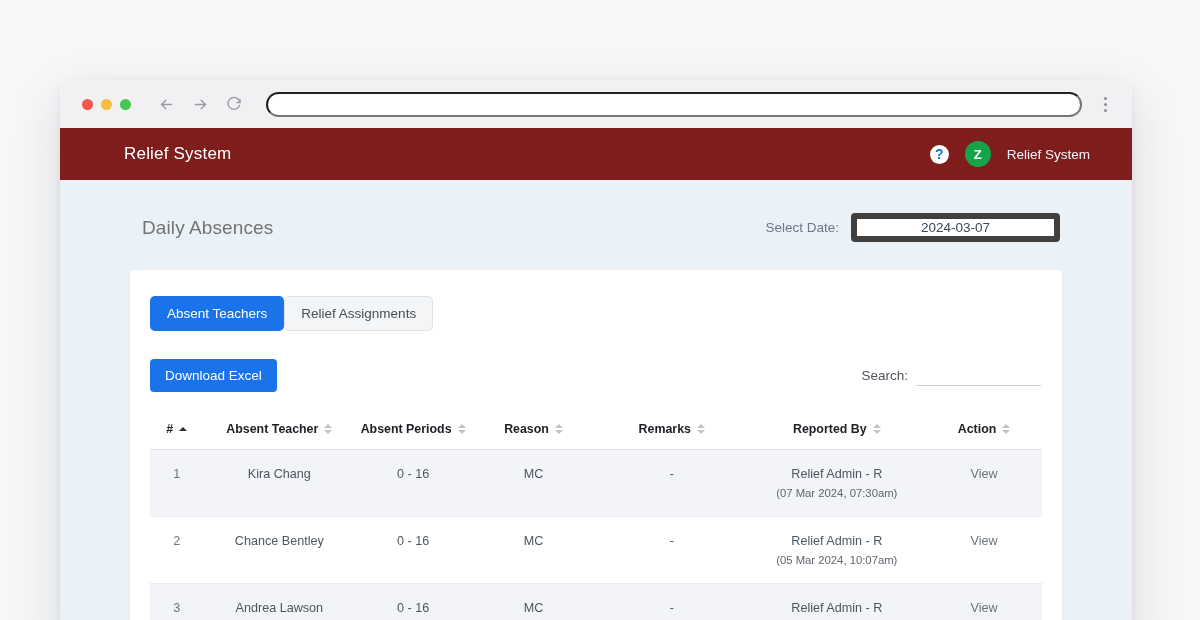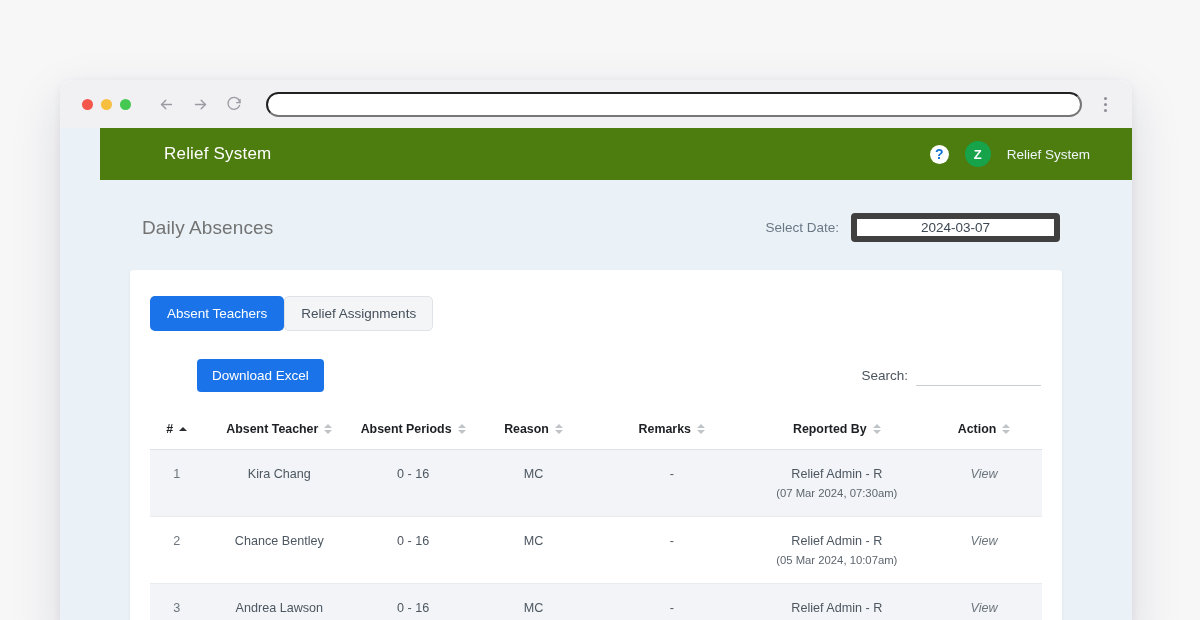--- a/index.html
+++ b/index.html
@@ -45,26 +45,25 @@
     border-radius: 13px;
   }
   .kebab { width: 18px; display: flex; flex-direction: column; align-items: center; gap: 3px; margin-right: 4px; }
   .kebab span { width: 3px; height: 3px; border-radius: 50%; background: #8e8e97; display: block; }
 
   
   .app-viewport { height: 512px; background: #eaf2f7; overflow: hidden; position: relative; }
 
   .app-header {
     height: 52px;
-    background: #4d7c0f;
+    background: #7f1d1d;
     display: flex;
     align-items: center;
     padding: 0 42px 0 64px;
     justify-content: space-between;
-    margin-left: 40px;
   }
   .brand { color: #ffffff; font-size: 17px; letter-spacing: .2px; }
   .header-right { display: flex; align-items: center; gap: 16px; }
   .help-icon {
     width: 19px; height: 19px; border-radius: 50%;
     background: #ffffff; color: #1272d3;
     font-size: 14px; font-weight: bold;
     display: flex; align-items: center; justify-content: center;
     line-height: 1;
   }
@@ -111,21 +110,20 @@
     padding: 9px 16px; cursor: pointer;
     font-family: "Liberation Sans", sans-serif;
     border: 1px solid transparent;
   }
   .tab.active { background: #1a73e8; color: #ffffff; }
   .tab.inactive { background: #f4f5f6; color: #44505c; border-color: #dfe2e6; }
 
   .toolbar {
     display: flex; align-items: center; justify-content: space-between;
     margin-top: 28px;
-    margin-left: 47px;
   }
   .btn-download {
     background: #1a73e8; color: #ffffff;
     font-size: 13.5px; border: none; border-radius: 4px;
     padding: 9px 15px; cursor: pointer;
     font-family: "Liberation Sans", sans-serif;
   }
   .search-group { display: flex; align-items: center; gap: 8px; margin-right: 1px; }
   .search-label { font-size: 13.5px; color: #4a545e; }
   .search-input {
@@ -159,21 +157,21 @@
     font-size: 12.6px; color: #4d5761;
     padding: 17px 4px; text-align: center;
     border-bottom: 1px solid #e9ecef;
     vertical-align: top;
   }
   tbody tr.odd td { background: #f2f4f7; }
   tbody tr.even td { background: #ffffff; }
   td.col-num { color: #6c757d; }
   .reported-main { display: block; color: #4d5761; }
   .reported-time { display: block; font-size: 11.3px; color: #5d666f; margin-top: 6px; }
-  .view-link { color: #6c757d; cursor: pointer; font-style: italic; }
+  .view-link { color: #6c757d; cursor: pointer; }
 
   .c1 { width: 6%; }   .c2 { width: 17%; }  .c3 { width: 13%; }
   .c4 { width: 14%; }  .c5 { width: 17%; }  .c6 { width: 20%; } .c7 { width: 13%; }
 </style>
 </head>
 <body>
 
 <div class="browser-window">
 
   <div class="chrome-bar">

